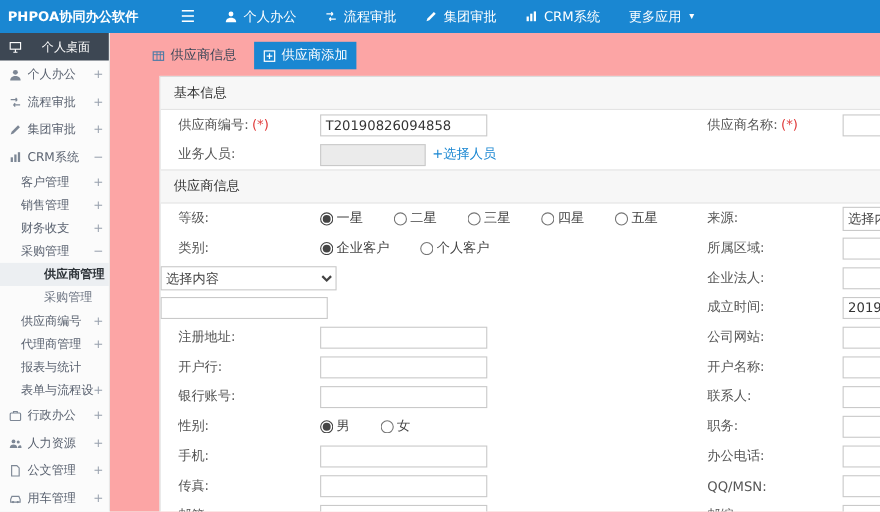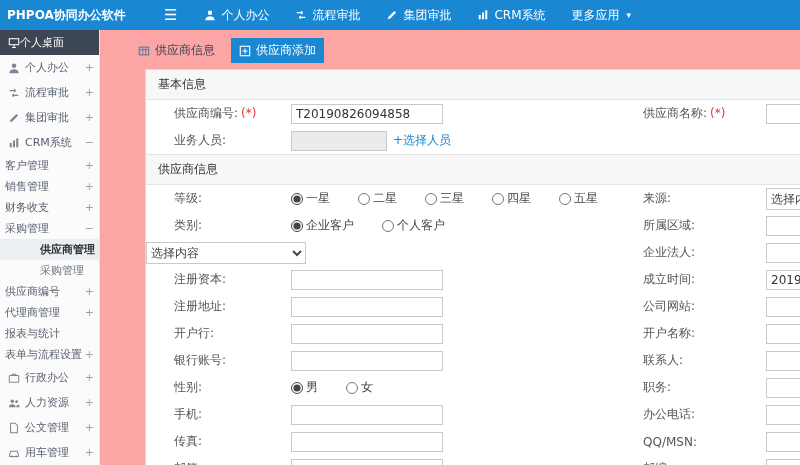--- a/index.html
+++ b/index.html
@@ -12,48 +12,48 @@
   .menu-toggle{margin-left:32px;font-size:15px;cursor:pointer;line-height:1}
   .topnav{display:flex;height:100%;margin-left:14px}
   .nav-item{display:flex;align-items:center;gap:5px;padding:0 13px;font-size:12px;
     cursor:pointer;white-space:nowrap}
   .nav-item .icon{display:flex;align-items:center}
   .caret{font-size:9px;margin-left:2px}
   
   .sidebar{position:absolute;top:30px;left:0;width:100px;height:435px;background:#fbfbfb;
     border-right:1px solid #e7e7e7;overflow:hidden;z-index:10}
   .desktop-item{height:25px;background:#3d4753;color:#fff;display:flex;align-items:center;
-    gap:0;padding-left:8px;font-size:11px;cursor:pointer}
+    gap:18px;padding-left:8px;font-size:11px;cursor:pointer}
   .desktop-item .icon{display:flex;align-items:center}
   .s-item{display:flex;align-items:center;font-size:11px;color:#5a6270;cursor:pointer;
     white-space:nowrap}
   .s-item .icon{display:flex;align-items:center;margin-right:5px;color:#7d8795}
   .s-item .lbl{flex:1;overflow:hidden}
   .s-item .exp{margin-right:5px;color:#98a1ae;font-size:11px}
   .lv1{height:25px;padding-left:8px}
-  .lv2{height:21px;padding-left:5px}
+  .lv2{height:21px;padding-left:19px}
   .lv3{height:21px;padding-left:40px;color:#6a7280}
   .lv3.active{background:#eceff2;color:#2c3237;font-weight:bold}
   
   .main{position:absolute;top:30px;left:100px;width:700px;height:435px;background:#fca5a5;
     overflow:hidden}
   .tabs{display:flex;align-items:center;gap:8px;padding:8px 0 6px 30px}
   .tab{display:flex;align-items:center;gap:5px;font-size:12px;padding:4px 8px;
     cursor:pointer;color:#3c4758}
   .tab .icon{display:flex;align-items:center;color:#4d7ba6}
   .tab.active{background:#1a87d2;color:#fff}
   .tab.active .icon{color:#fff}
   .panel{margin-left:45px;width:800px;background:#fff;border:1px solid #dcdcdc}
   .sec-head{background:#f7f7f7;border-top:1px solid #e4e4e4;border-bottom:1px solid #e4e4e4;
     padding:6px 12px;font-size:12px;color:#333}
   .panel .sec-head:first-child{border-top:none}
   .frow{display:flex;align-items:center;height:27px}
   .fcell{display:flex;align-items:center;height:100%}
   .fcell.l{width:495px;flex:none}
-  .fcell.l .flabel{width:145px;padding-left:28px}
+  .fcell.l .flabel{width:145px;padding-left:16px}
   .fcell.r{flex:1}
   .fcell.r .flabel{width:125px;padding-left:2px}
   .flabel{font-size:12px;color:#555;white-space:nowrap}
   .req{color:#e03c3c;margin-left:3px}
   .ffield{display:flex;align-items:center;gap:6px}
   input[type=text]{width:152px;height:20px;border:1px solid #c9c9c9;font-size:12px;
     padding:0 4px;color:#333;background:#fff;font-family:inherit}
   input[type=text].picker{width:96px;background:#ebebeb}
   .link{font-size:12px;color:#1a87d2;cursor:pointer;text-decoration:none;white-space:nowrap}
   .radios{display:flex;align-items:flex-start;gap:28px;font-size:12px;color:#444}
@@ -357,21 +357,20 @@
           </div>
           <div class="fcell r">
             <div class="flabel">企业法人:</div>
             <div class="ffield">
               <input type="text" style="">
             </div>
           </div>
         </div>
         <div class="frow">
           <div class="fcell l">
-            <div class="flabel">注册资本:</div>
             <div class="ffield">
               <input type="text" style="">
             </div>
           </div>
           <div class="fcell r">
             <div class="flabel">成立时间:</div>
             <div class="ffield">
               <input type="text" value="2019-08-26" style="">
             </div>
           </div>

